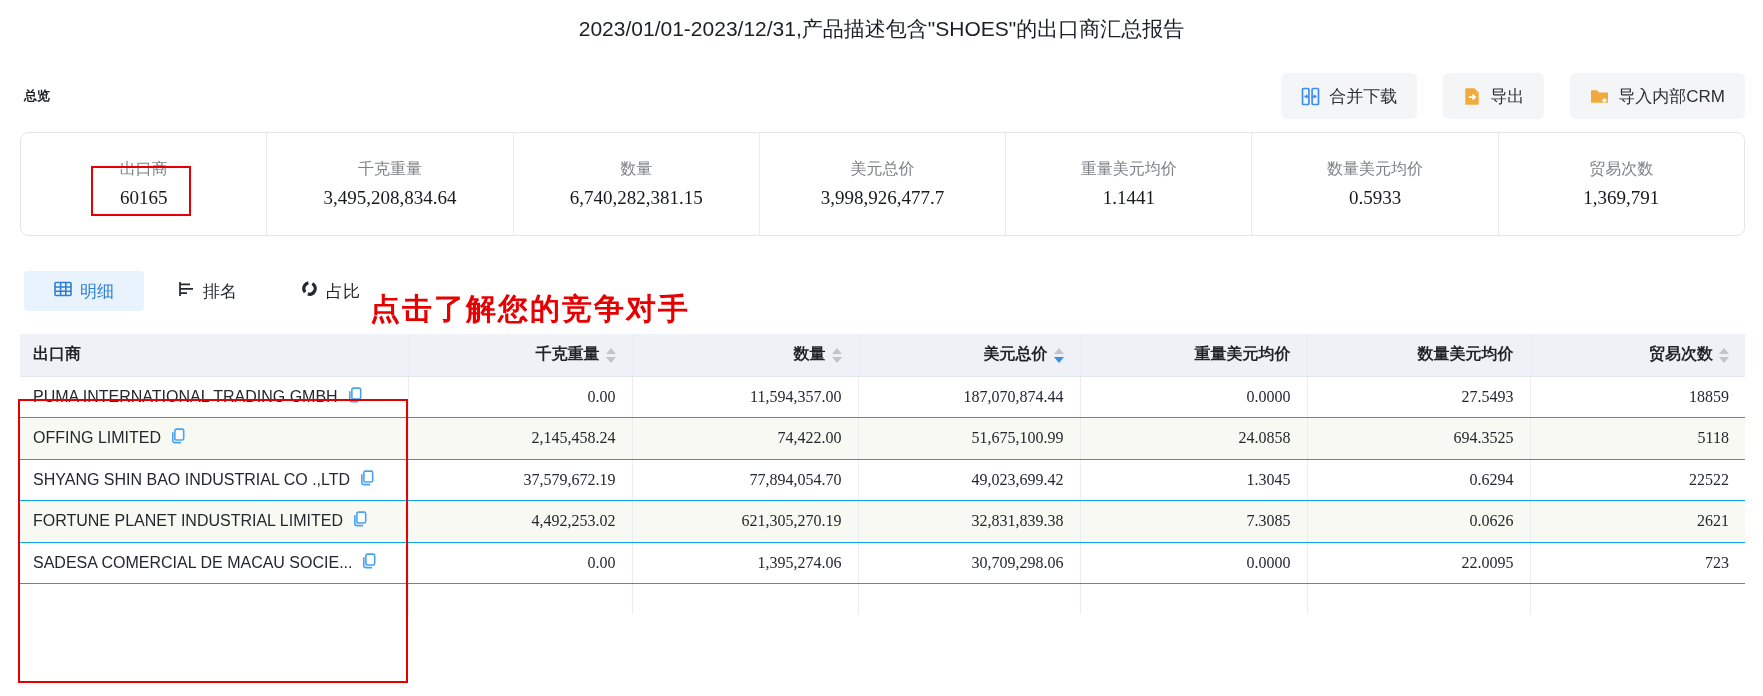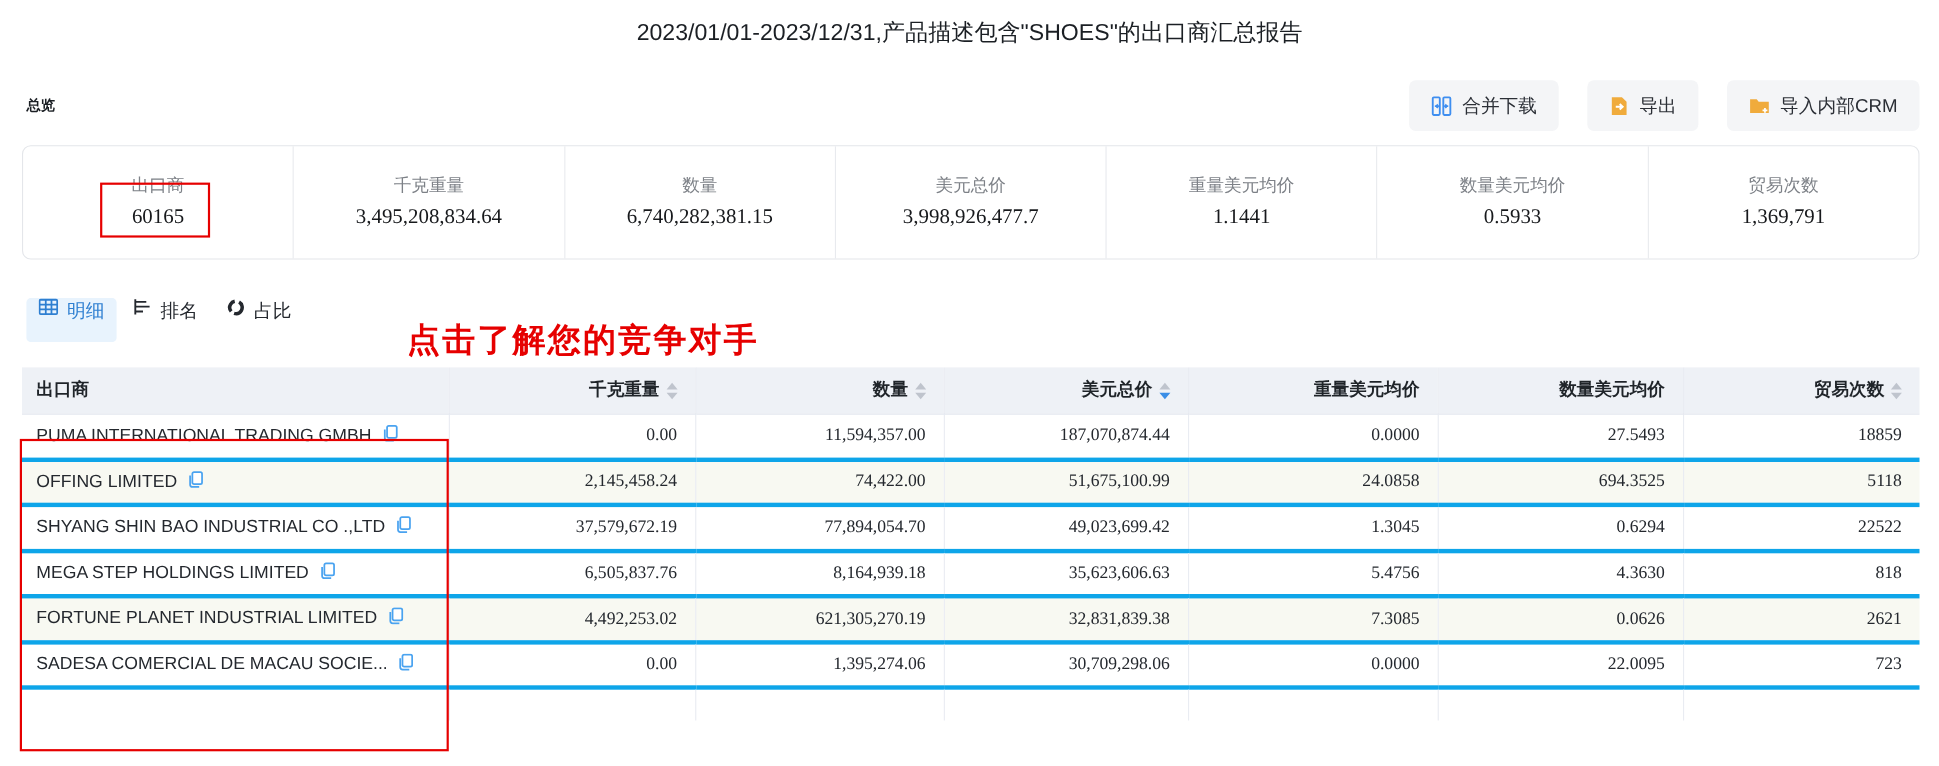--- a/index.html
+++ b/index.html
@@ -27,33 +27,33 @@
   .stat + .stat { border-left:1px solid #e8eaee; }
   .stat-label { font-size:16px; color:#7d8187; }
   .stat-value { font-size:19px; color:#17191c; font-family:"Liberation Serif","DejaVu Serif",serif; }
 
   
   .details-bar { margin:32px 22px 0 24px; height:46px; display:flex; align-items:center; justify-content:space-between; }
   .details-left { display:flex; align-items:baseline; gap:14px; }
   .match-text { font-size:17px; color:#9a9ea5; }
   .match-count { color:#e02e24; font-family:"Liberation Serif","DejaVu Serif",serif; }
   .view-tabs { display:flex; gap:4px; }
-  .view-tab { display:flex; gap:8px; height:40px; padding:0 11px; border:none;
+  .view-tab { display:flex; align-items:center; gap:8px; height:40px; padding:0 30px; border:none;
     background:transparent; border-radius:4px; font-size:17px; color:#24282e; cursor:pointer; font-family:inherit; }
   .view-tab.active { background:#e8f3fd; color:#2e7fd1; }
 
   
   .data-table { margin:20px 18px 0 20px; border-collapse:collapse; table-layout:fixed; width:1725px; }
   .data-table th, .data-table td { border-right:1px solid #e9ecf2; overflow:hidden; white-space:nowrap; }
   .data-table th:last-child, .data-table td:last-child { border-right:none; }
   thead th { background:#eef1f6; height:42px; font-size:16px; font-weight:bold; color:#1f2429;
     text-align:right; padding:0 16px; border-bottom:1px solid #e2e6ee; }
   thead th.col-exp { text-align:left; padding-left:13px; }
   tbody td { height:41.5px; font-size:16px; color:#24282e; text-align:right; padding:0 16px;
-    border-bottom:4px solid #0ea5e9; font-family:"Liberation Serif","DejaVu Serif",serif; }
+    border-bottom:1px solid #0ea5e9; font-family:"Liberation Serif","DejaVu Serif",serif; }
   tbody td.c-exp { text-align:left; padding-left:13px; font-family:"Liberation Sans","DejaVu Sans",sans-serif; }
   tbody tr.striped td { background:#f8f9f2; }
   .exp-name { vertical-align:middle; }
   .copy-ic { display:inline-block; margin-left:9px; vertical-align:middle; cursor:pointer; }
   .partial-row td { height:30px; border-bottom:none; }
 
   
   .sorter { display:inline-flex; flex-direction:column; gap:3px; margin-left:6px; vertical-align:middle; }
   .car { width:0; height:0; border-left:5px solid transparent; border-right:5px solid transparent; }
   .car.up { border-bottom:6px solid #bfc4cd; }
@@ -240,34 +240,20 @@
                 <path d="M3 4.6 v8.6 a2.4 2.4 0 0 0 2.4 2.4 h6.4" fill="none" stroke="#4aa3f0" stroke-width="1.7"></path>
               </svg></span>
       </td>
       <td>37,579,672.19</td>
       <td>77,894,054.70</td>
       <td>49,023,699.42</td>
       <td>1.3045</td>
       <td>0.6294</td>
       <td>22522</td>
     </tr>
-        <tr>
-      <td class="c-exp">
-        <span class="exp-name">MEGA STEP HOLDINGS LIMITED</span><span class="copy-ic"><svg width="15" height="16" viewBox="0 0 16 17">
-                <rect x="5.2" y="1.2" width="9.4" height="11.6" rx="1.6" fill="#fff" stroke="#4aa3f0" stroke-width="1.7"></rect>
-                <path d="M3 4.6 v8.6 a2.4 2.4 0 0 0 2.4 2.4 h6.4" fill="none" stroke="#4aa3f0" stroke-width="1.7"></path>
-              </svg></span>
-      </td>
-      <td>6,505,837.76</td>
-      <td>8,164,939.18</td>
-      <td>35,623,606.63</td>
-      <td>5.4756</td>
-      <td>4.3630</td>
-      <td>818</td>
-    </tr>
         <tr class="striped">
       <td class="c-exp">
         <span class="exp-name">FORTUNE PLANET INDUSTRIAL LIMITED</span><span class="copy-ic"><svg width="15" height="16" viewBox="0 0 16 17">
                 <rect x="5.2" y="1.2" width="9.4" height="11.6" rx="1.6" fill="#fff" stroke="#4aa3f0" stroke-width="1.7"></rect>
                 <path d="M3 4.6 v8.6 a2.4 2.4 0 0 0 2.4 2.4 h6.4" fill="none" stroke="#4aa3f0" stroke-width="1.7"></path>
               </svg></span>
       </td>
       <td>4,492,253.02</td>
       <td>621,305,270.19</td>
       <td>32,831,839.38</td>

